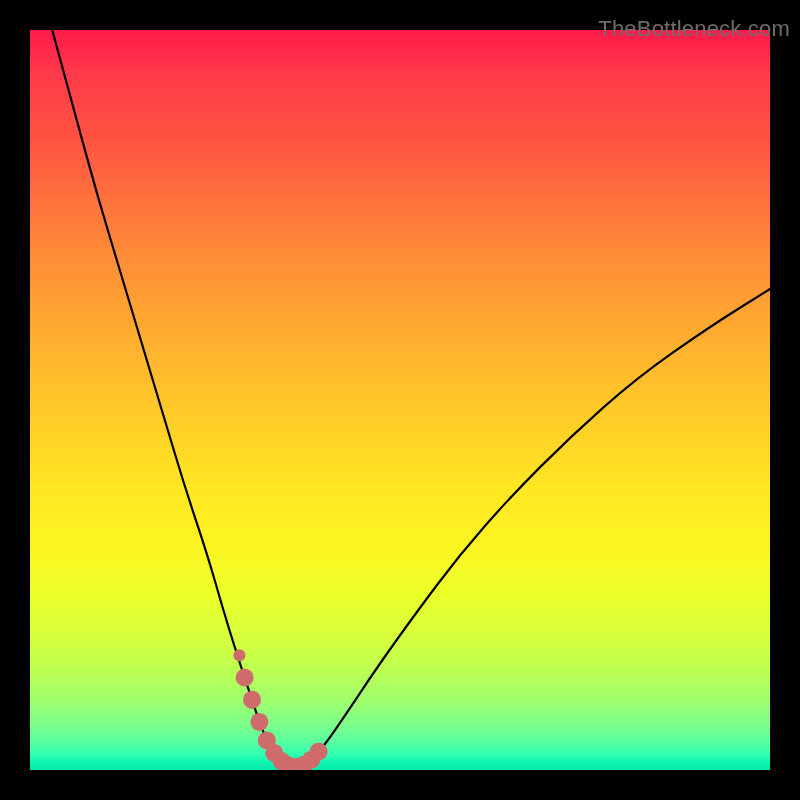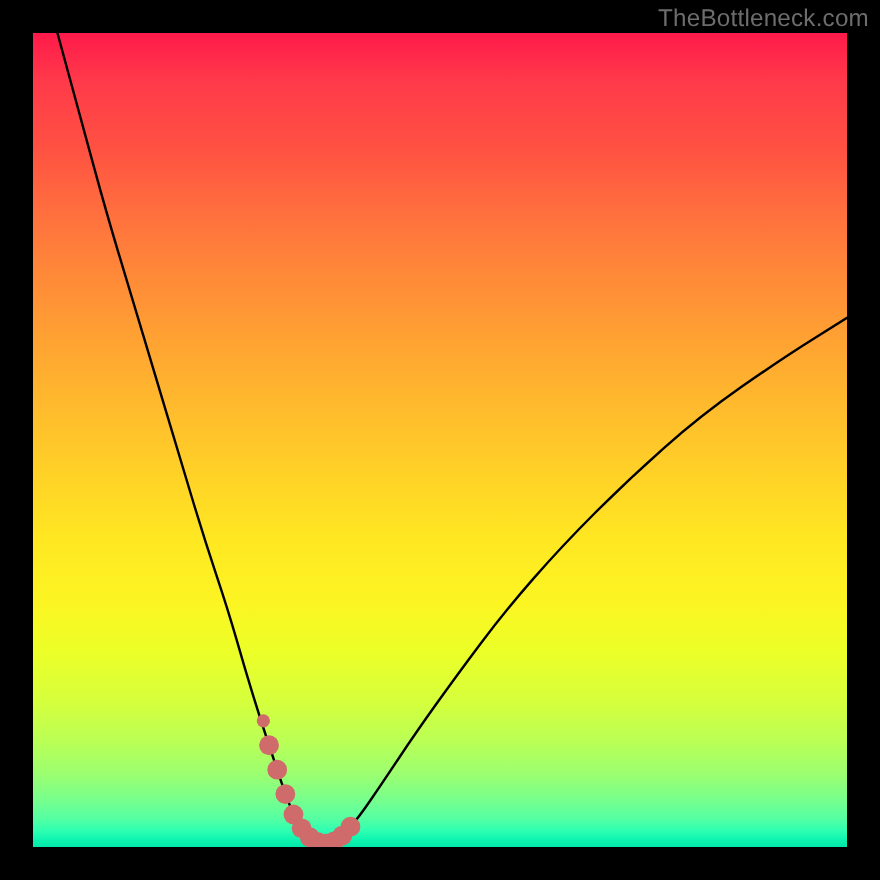--- a/index.html
+++ b/index.html
@@ -34,21 +34,21 @@
       #9cff70 91%,
       #7aff8b 94%,
       #55ffa2 96.5%,
       #2effb2 98%,
       #10f5b0 99%,
       #00e8a8 100%
     );
   }
   .watermark {
     position: absolute;
-    top: 4px;
+    top: 16px;
     right: 10px;
     color: #6d6d6d;
     font-size: 22px;
     letter-spacing: 0.2px;
     z-index: 5;
     font-weight: 400;
   }
   svg.curve-layer {
     position: absolute;
     top: 0;

